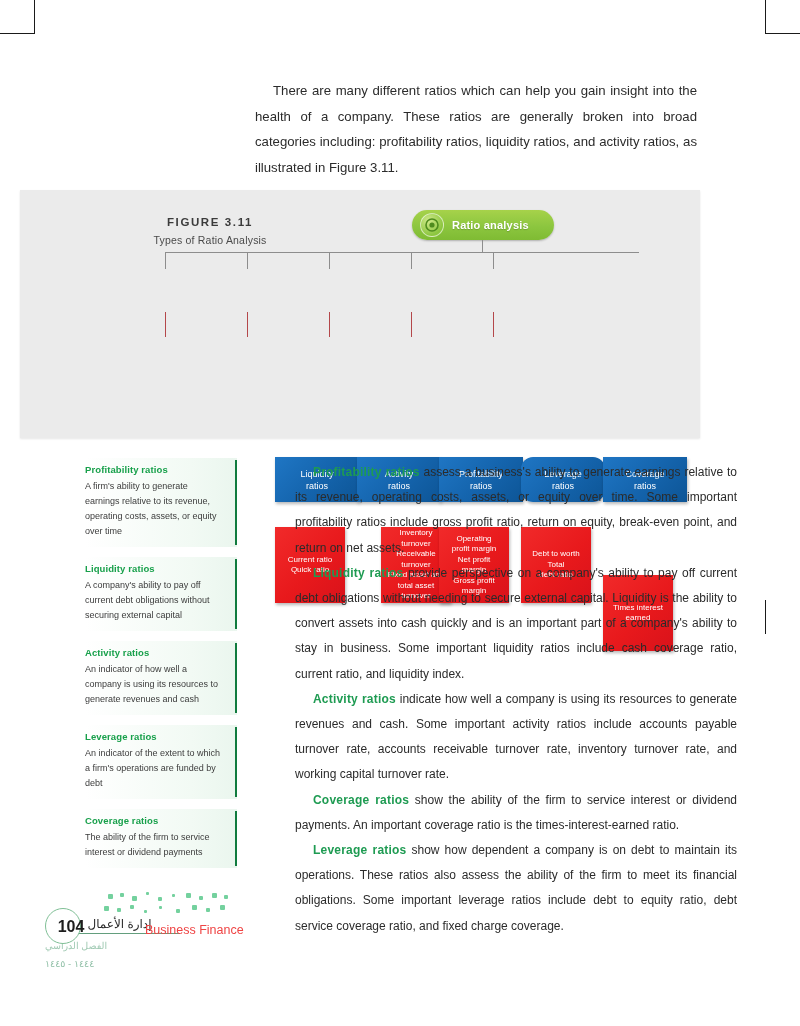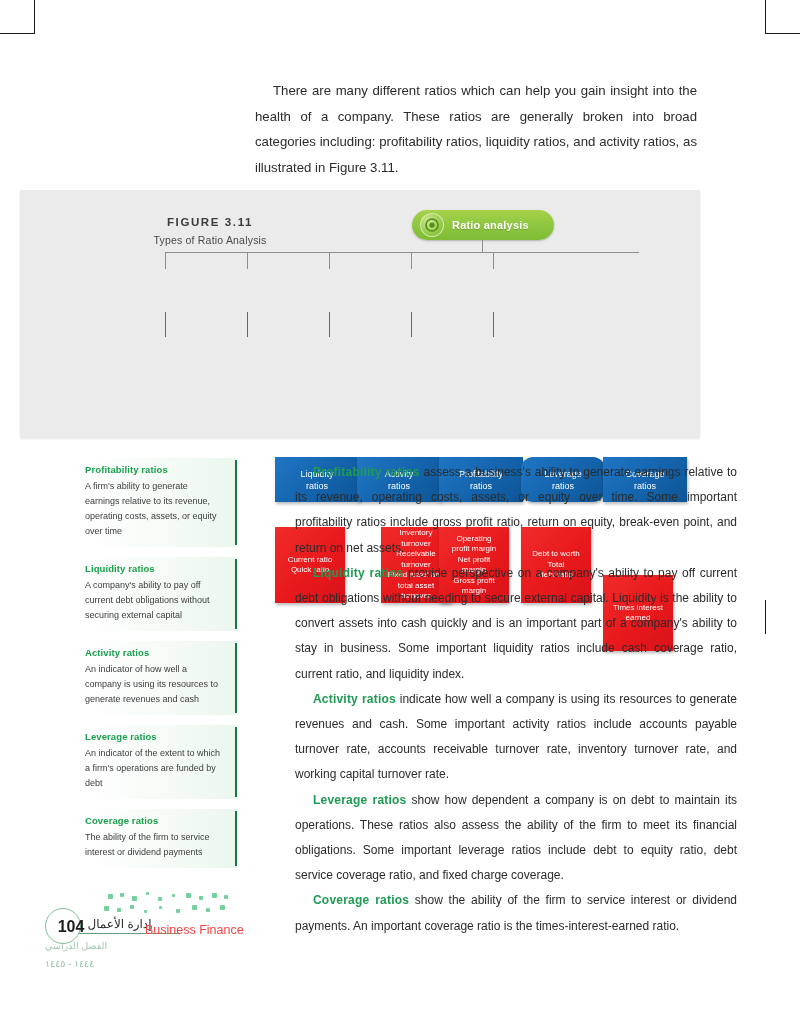--- a/index.html
+++ b/index.html
@@ -391,22 +391,22 @@
   <div class="gloss-item">
     <div class="gloss-term">Coverage ratios</div>
     <div class="gloss-def">The ability of the firm to service interest or dividend payments</div>
   </div>
 </div>
 
 <div class="body-copy">
   <p><span class="term">Profitability ratios</span><span> assess a business's ability to generate earnings relative to its revenue, operating costs, assets, or equity over time. Some important profitability ratios include gross profit ratio, return on equity, break-even point, and return on net assets.</span></p>
   <p><span class="term">Liquidity ratios</span><span> provide perspective on a company's ability to pay off current debt obligations without needing to secure external capital. Liquidity is the ability to convert assets into cash quickly and is an important part of a company's ability to stay in business. Some important liquidity ratios include cash coverage ratio, current ratio, and liquidity index.</span></p>
   <p><span class="term">Activity ratios</span><span> indicate how well a company is using its resources to generate revenues and cash. Some important activity ratios include accounts payable turnover rate, accounts receivable turnover rate, inventory turnover rate, and working capital turnover rate.</span></p>
+  <p><span class="term">Coverage ratios</span><span> show the ability of the firm to service interest or dividend payments. An important coverage ratio is the times-interest-earned ratio.</span></p>
   <p><span class="term">Leverage ratios</span><span> show how dependent a company is on debt to maintain its operations. These ratios also assess the ability of the firm to meet its financial obligations. Some important leverage ratios include debt to equity ratio, debt service coverage ratio, and fixed charge coverage.</span></p>
-  <p><span class="term">Coverage ratios</span><span> show the ability of the firm to service interest or dividend payments. An important coverage ratio is the times-interest-earned ratio.</span></p>
 </div>
 
 <div class="footer">
   <div class="footer-dots">
     <i style="left:4px;  top:2px;  width:5px; height:5px;"></i>
     <i style="left:16px; top:1px;  width:4px; height:4px;"></i>
     <i style="left:28px; top:4px;  width:5px; height:5px;"></i>
     <i style="left:42px; top:0px;  width:3px; height:3px;"></i>
     <i style="left:54px; top:5px;  width:4px; height:4px;"></i>
     <i style="left:68px; top:2px;  width:3px; height:3px;"></i>

